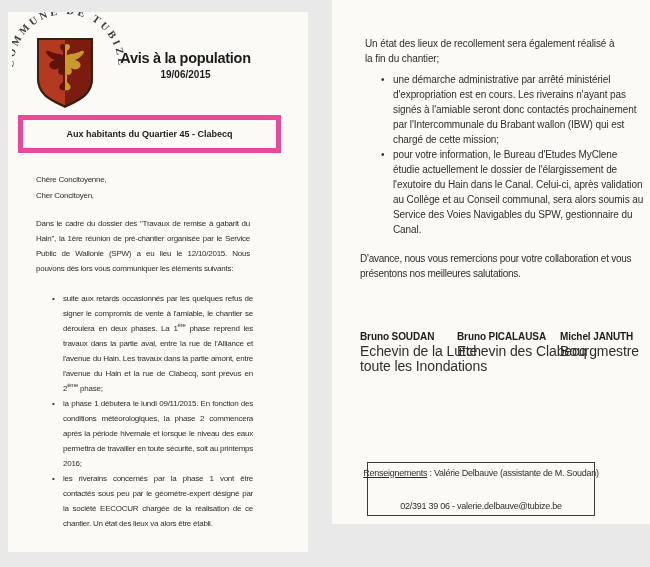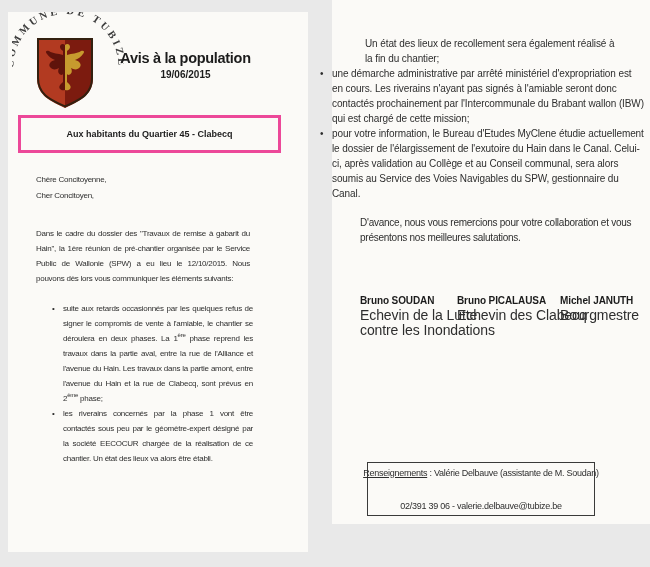--- a/index.html
+++ b/index.html
@@ -9,37 +9,37 @@
   .page { position:absolute; background:#fbfaf7; color:#2e2e2e; }
   .page-left  { left:8px;  top:12px; width:300px; height:540px; }
   .page-right { left:332px; top:0;   width:318px; height:524px; }
 
   
   .logo-svg { position:absolute; left:4px; top:0; width:112px; height:118px; }
   .title-block { position:absolute; left:55px; top:38px; width:245px; text-align:center; }
   .doc-title { font-size:14.5px; font-weight:bold; letter-spacing:-0.3px; color:#1c1c1c; }
   .doc-date  { font-size:10px; font-weight:bold; margin-top:3px; color:#1c1c1c; }
   .banner { position:absolute; left:10px; top:103px; width:263px; height:38px;
-            border:3px solid #ec4899; display:flex; align-items:center; justify-content:center; }
+            border:5px solid #ec4899; display:flex; align-items:center; justify-content:center; }
   .banner span { font-size:9px; font-weight:bold; white-space:nowrap; color:#1c1c1c; }
   .content { position:absolute; left:28px; top:160px; width:216px;
              font-size:8px; letter-spacing:-0.25px; line-height:15px; }
   .salutation div { line-height:15.5px; }
-  .intro { margin-top:23px; width:214px; text-align:justify; }
+  .intro { margin-top:13px; width:214px; text-align:justify; }
   .content ul, .content2 ul { list-style:none; }
   .content ul { margin-top:15px; padding-left:27px; width:217px; }
   .content li { position:relative; text-align:justify; }
   .content li::before { content:"\2022"; position:absolute; left:-11px; top:0; }
   sup { font-size:6px; vertical-align:super; line-height:0; }
 
   
   .content2 { position:absolute; left:0; top:0; width:318px;
               font-size:10px; letter-spacing:-0.1px; line-height:15px; }
   .hang { margin:36px 8px 0 33px; width:250px; }
-  .content2 ul { width:312px; }
+  .content2 ul { margin-top:6px; padding-left:61px; width:312px; }
   .content2 li { position:relative; }
   .content2 li::before { content:"\2022"; position:absolute; left:-12px; top:0; }
   .closing { margin:14px 2px 12px 28px; width:288px; letter-spacing:-0.25px; }
   .sigrow { position:relative; margin-top:48px; height:60px; }
   .sig { position:absolute; top:0; }
   .sig-1 { left:28px; } .sig-2 { left:125px; } .sig-3 { left:228px; }
   .sig-name { font-size:10px; font-weight:bold; color:#1c1c1c; white-space:nowrap; }
   .sig-role { font-size:14px; line-height:15px; white-space:nowrap; }
   .info-box { position:absolute; left:35px; top:462px; width:228px; height:54px;
               border:1px solid #3a3a3a; display:flex; flex-direction:column;
@@ -78,20 +78,21 @@
     </div>
 
     <div class="content">
       <div class="salutation">
         <div>Chère Concitoyenne,</div>
         <div>Cher Concitoyen,</div>
       </div>
       <p class="intro">Dans le cadre du dossier des "Travaux de remise à gabarit du Hain", la 1ère réunion de pré-chantier organisée par le Service Public de Wallonie (SPW) a eu lieu le 12/10/2015. Nous pouvons dès lors vous communiquer les éléments suivants:</p>
       <ul>
         <li>suite aux retards occasionnés par les quelques refus de signer le compromis de vente à l'amiable, le chantier se déroulera en deux phases. La 1<sup>ère</sup> phase reprend les travaux dans la partie aval, entre la rue de l'Alliance et l'avenue du Hain. Les travaux dans la partie amont, entre l'avenue du Hain et la rue de Clabecq, sont prévus en 2<sup>ème</sup> phase;</li>
+        <li>la phase 1 débutera le lundi 09/11/2015. En fonction des conditions météorologiques, la phase 2 commencera après la période hivernale et lorsque le niveau des eaux permettra de travailler en toute sécurité, soit au printemps 2016;</li>
         <li>les riverains concernés par la phase 1 vont être contactés sous peu par le géomètre-expert désigné par la société EECOCUR chargée de la réalisation de ce chantier. Un état des lieux va alors être établi.</li>
       </ul>
     </div>
   </div>
 
   <div class="page page-right">
     <div class="content2">
 
       <div class="hang">Un état des lieux de recollement sera également réalisé à la fin du chantier;</div>
 
@@ -99,21 +100,21 @@
         <li>une démarche administrative par arrêté ministériel d'expropriation est en cours. Les riverains n'ayant pas signés à l'amiable seront donc contactés prochainement par l'Intercommunale du Brabant wallon (IBW) qui est chargé de cette mission;</li>
         <li>pour votre information, le Bureau d'Etudes MyClene étudie actuellement le dossier de l'élargissement de l'exutoire du Hain dans le Canal. Celui-ci, après validation au Collège et au Conseil communal, sera alors soumis au Service des Voies Navigables du SPW, gestionnaire du Canal.</li>
       </ul>
 
       <p class="closing">D'avance, nous vous remercions pour votre collaboration et vous présentons nos meilleures salutations.</p>
 
       <div class="sigrow">
         <div class="sig sig-1">
           <div class="sig-name">Bruno SOUDAN</div>
           <div class="sig-role">Echevin de la Lutte</div>
-          <div class="sig-role">contre les Inondations</div>
+          <div class="sig-role">toute les Inondations</div>
         </div>
         <div class="sig sig-2">
           <div class="sig-name">Bruno PICALAUSA</div>
           <div class="sig-role">Echevin des Clabecq</div>
         </div>
         <div class="sig sig-3">
           <div class="sig-name">Michel JANUTH</div>
           <div class="sig-role">Bourgmestre</div>
         </div>
       </div>

